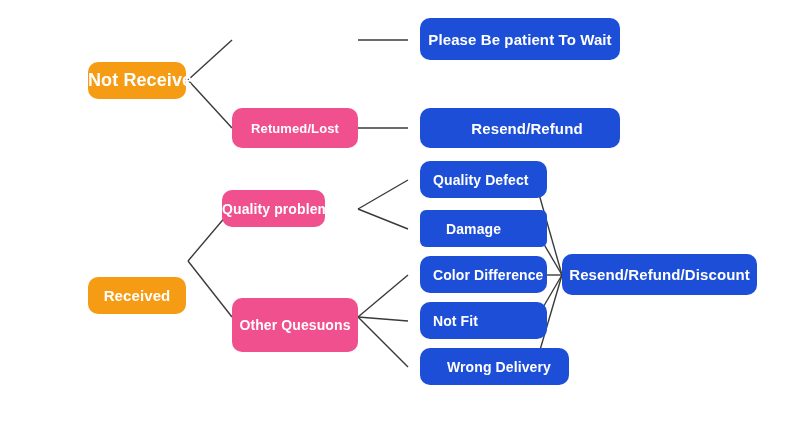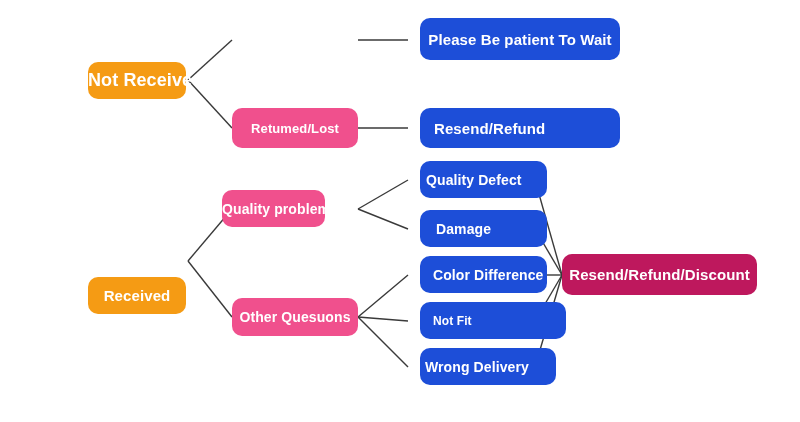--- a/index.html
+++ b/index.html
@@ -36,21 +36,21 @@
     white-space: nowrap;
     z-index: 2;
   }
   .node-label {
     display: block;
     width: 100%;
   }
   .node.orange  { background: #f59b14; }
   .node.pink    { background: #f0508d; }
   .node.blue    { background: #1d4ed8; margin-left: 12px; }
-  .node.magenta { background: #be185d; }
+  .node.magenta { background: #1d4ed8; }
 
   .align-center { justify-content: center; text-align: center; }
   .align-left   { justify-content: flex-start; text-align: left; }
 </style>
 </head>
 <body>
 
 <div id="diagram">
   <svg id="edges" viewBox="0 0 800 422" xmlns="http://www.w3.org/2000/svg">
       <line x1="188" y1="80" x2="232" y2="40" stroke="#3a3a3a" stroke-width="1.4"></line>
@@ -72,43 +72,43 @@
     </svg>
 <div class="node orange align-center" style="left: 88px; top: 62px; width: 98px; height: 37px; font-size: 18px;">
       <span class="node-label">Not Received</span>
     </div>
     <div class="node pink align-center" style="left: 232px; top: 108px; width: 126px; height: 40px; font-size: 13px;">
       <span class="node-label">Retumed/Lost</span>
     </div>
     <div class="node blue align-center" style="left: 408px; top: 18px; width: 200px; height: 42px; font-size: 15px;">
       <span class="node-label">Please Be patient To Wait</span>
     </div>
-    <div class="node blue align-left" style="left: 408px; top: 108px; width: 200px; height: 40px; font-size: 15px; padding-left: 14px;">
+    <div class="node blue align-left" style="left: 408px; top: 108px; width: 200px; height: 40px; font-size: 15px; padding-left: 14px; text-align: center;">
       <span class="node-label">Resend/Refund</span>
     </div>
     <div class="node orange align-center" style="left: 88px; top: 243px; width: 98px; height: 37px; font-size: 15px; margin-top: 34px;">
       <span class="node-label">Received</span>
     </div>
     <div class="node pink align-center" style="left: 222px; top: 190px; width: 103px; height: 37px; font-size: 14px;">
       <span class="node-label">Quality problems</span>
     </div>
-    <div class="node pink align-center" style="left: 232px; top: 298px; width: 126px; height: 38px; font-size: 14px;">
+    <div class="node pink align-center" style="left: 232px; top: 298px; width: 126px; height: 54px; font-size: 14px;">
       <span class="node-label">Other Quesuons</span>
     </div>
-    <div class="node blue align-left" style="left: 408px; top: 161px; width: 127px; height: 37px; font-size: 14px; padding-left: 6px;">
+    <div class="node blue align-left" style="left: 408px; top: 161px; width: 127px; height: 37px; font-size: 14px; padding-left: 13px;">
       <span class="node-label">Quality Defect</span>
     </div>
-    <div class="node blue align-left" style="left: 408px; top: 210px; width: 127px; height: 37px; font-size: 14px; padding-left: 16px;">
+    <div class="node blue align-left" style="left: 408px; top: 210px; width: 127px; height: 37px; font-size: 14px; padding-left: 26px; border-radius: 6px;">
       <span class="node-label">Damage</span>
     </div>
     <div class="node blue align-left" style="left: 408px; top: 256px; width: 127px; height: 37px; font-size: 14px; padding-left: 13px; justify-content: flex-end;">
       <span class="node-label">Color Difference</span>
     </div>
-    <div class="node blue align-left" style="left: 408px; top: 302px; width: 146px; height: 37px; font-size: 12px; padding-left: 13px;">
+    <div class="node blue align-left" style="left: 408px; top: 302px; width: 127px; height: 37px; font-size: 14px; padding-left: 13px;">
       <span class="node-label">Not Fit</span>
     </div>
-    <div class="node blue align-left" style="left: 408px; top: 348px; width: 136px; height: 37px; font-size: 14px; padding-left: 5px;">
+    <div class="node blue align-left" style="left: 408px; top: 348px; width: 149px; height: 37px; font-size: 14px; padding-left: 27px;">
       <span class="node-label">Wrong Delivery</span>
     </div>
     <div class="node magenta align-center" style="left: 562px; top: 254px; width: 195px; height: 41px; font-size: 15px;">
       <span class="node-label">Resend/Refund/Discount</span>
     </div>
   </div>
 
 </body></html>

